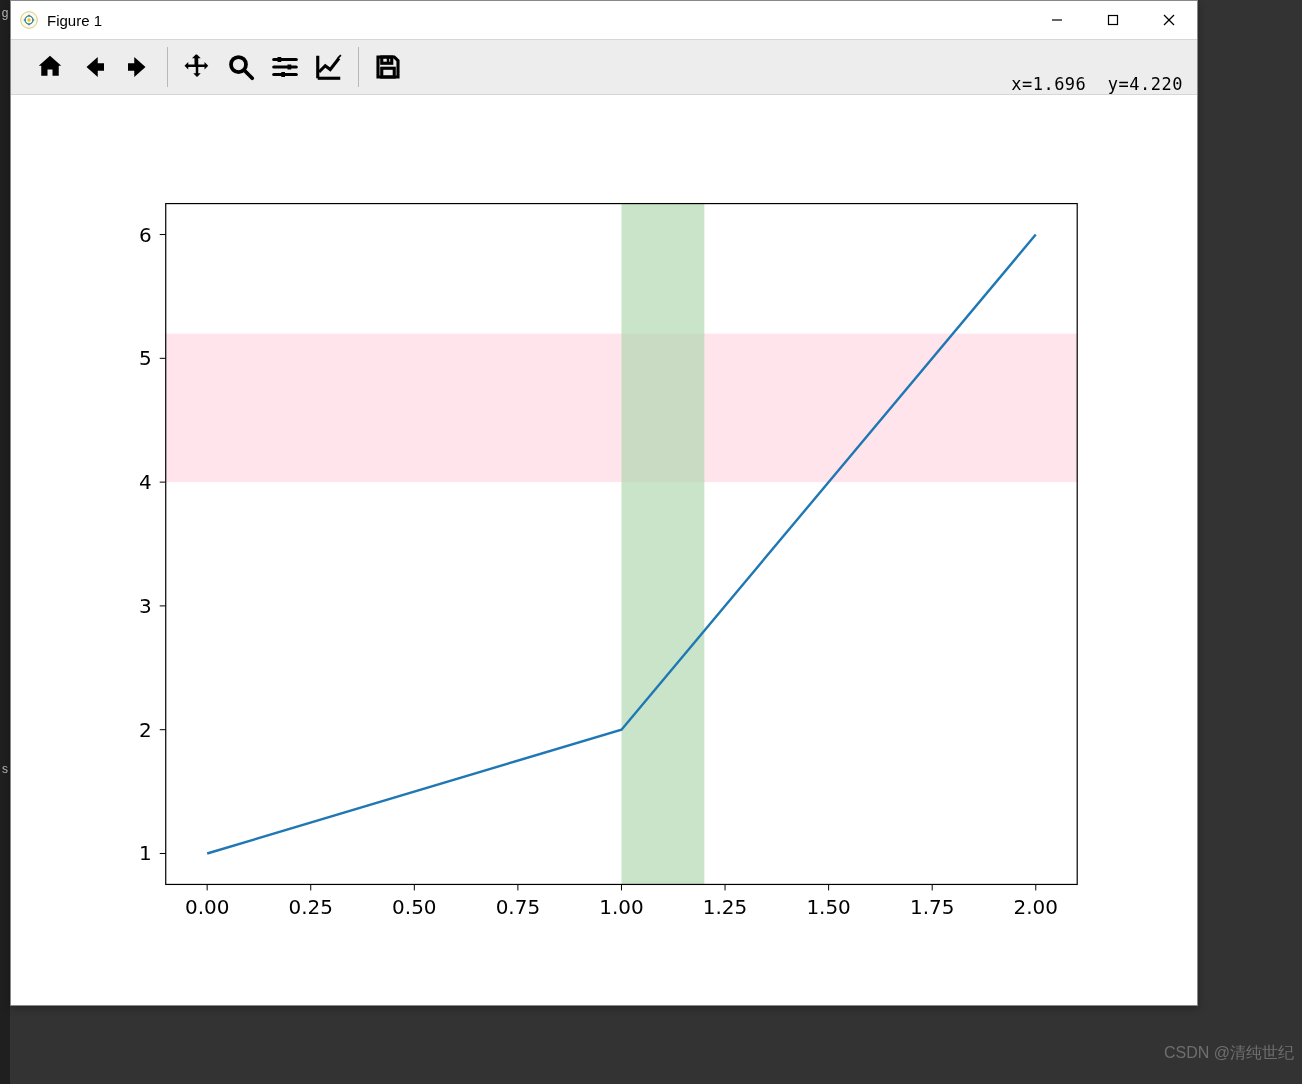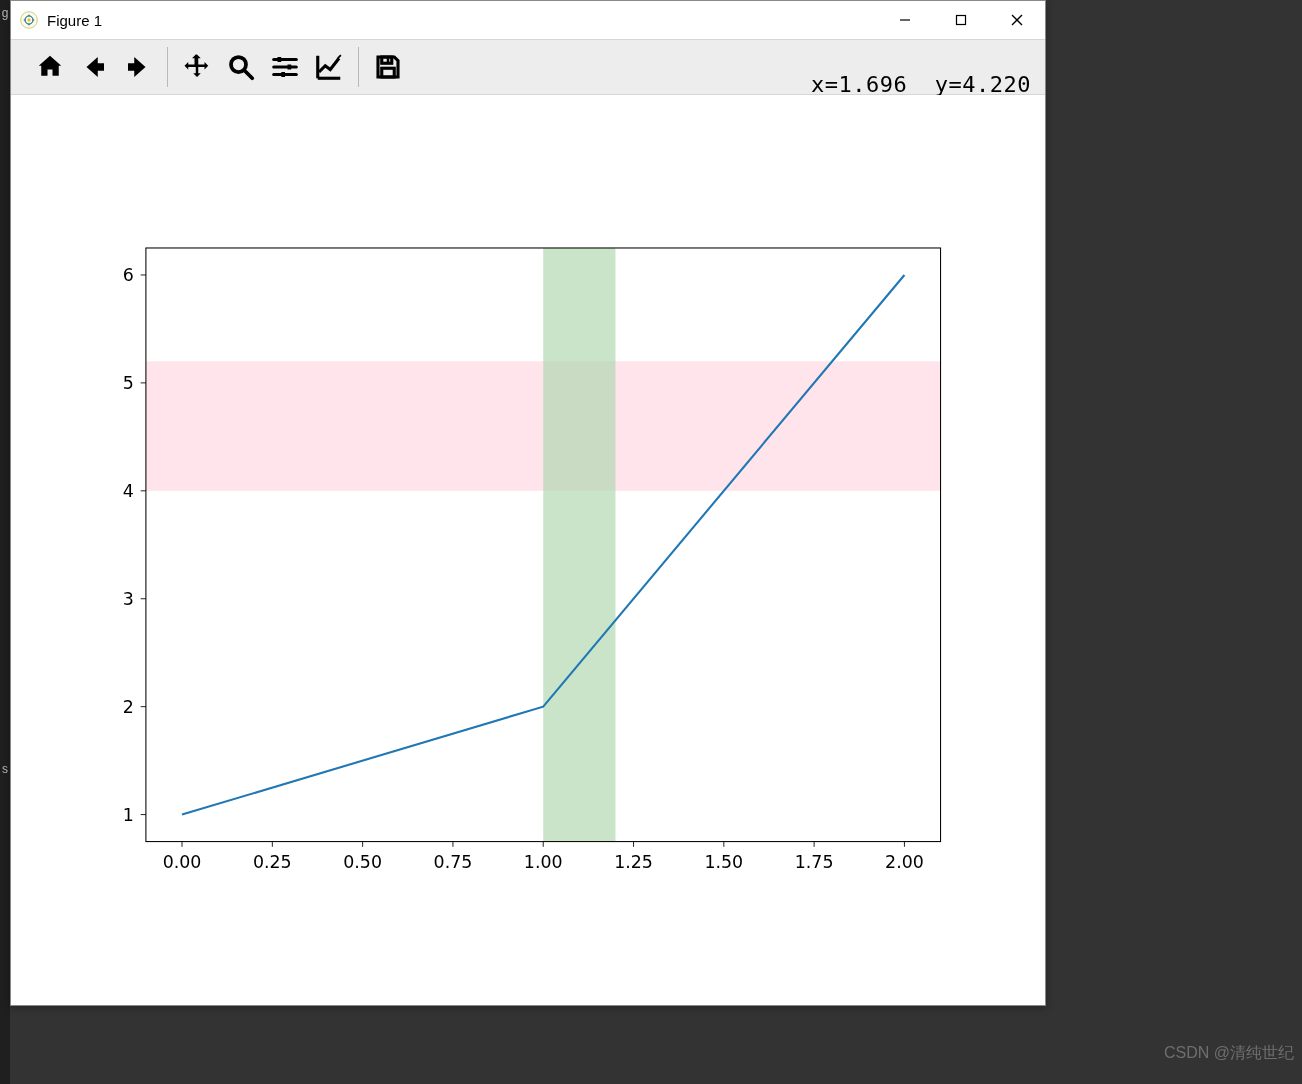--- a/index.html
+++ b/index.html
@@ -8,21 +8,21 @@
     font-family: "Segoe UI", Tahoma, sans-serif;
     background: #333;
     width: 1302px;
     height: 1084px;
     position: relative;
     overflow: hidden;
   }
   .window {
     position: absolute;
     left: 10px; top: 0;
-    width: 1036px; height: 1006px;
+    width: 1188px; height: 1006px;
     background: #fff;
     border: 1px solid #888;
     display: flex;
     flex-direction: column;
     box-shadow: 0 2px 8px rgba(0,0,0,0.3);
   }
   .titlebar {
     height: 38px;
     background: #fff;
     display: flex;
@@ -58,21 +58,21 @@
   }
   .tbtn svg { width: 30px; height: 30px; }
   .divider {
     width: 1px; height: 40px;
     background: #b8b8b8;
     margin: 0 6px;
   }
   .coords {
     margin-left: auto;
     font-family: "Consolas","DejaVu Sans Mono",monospace;
-    font-size: 22px;
+    font-size: 17px;
     color: #000;
     padding-right: 6px;
     letter-spacing: 0.5px;
     margin-top: 34px;
   }
   .canvas {
     flex: 1;
     background: #fff;
     position: relative;
   }

